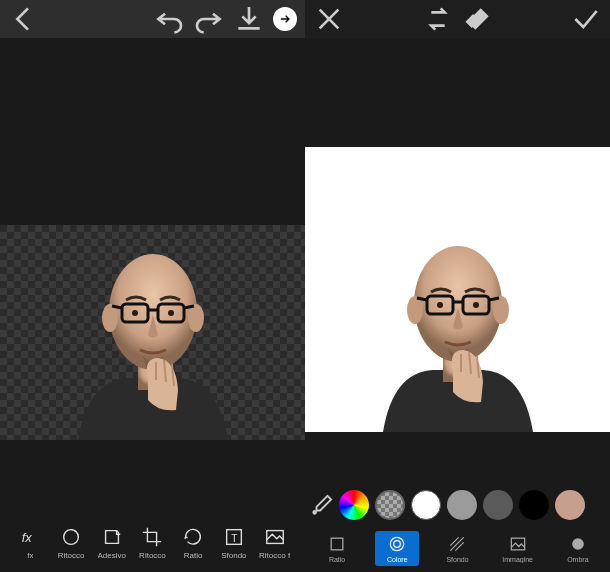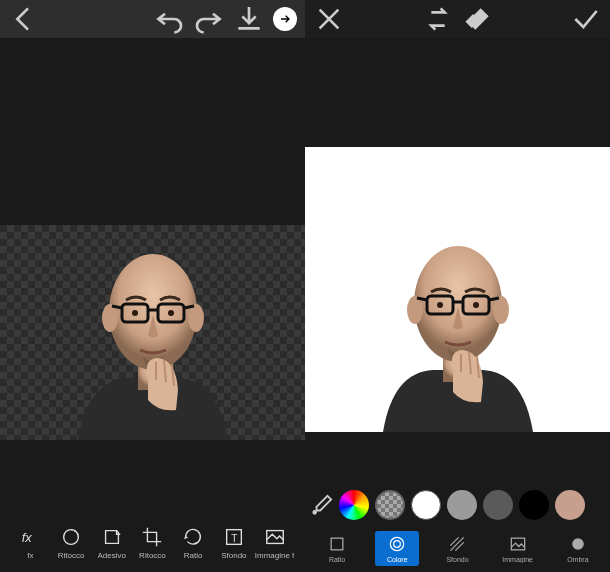--- a/index.html
+++ b/index.html
@@ -316,21 +316,21 @@
           <rect x="4" y="4" width="16" height="16"></rect>
           <text x="9" y="17" font-size="11" fill="#ddd" stroke="none">T</text>
         </svg>
       <span class="tool-label">Sfondo</span>
     </div>
     <div class="tool">
       <svg viewBox="0 0 24 24">
           <rect x="3" y="5" width="18" height="14"></rect>
           <path d="M3 15 L9 9 L14 14 L17 11 L21 15"></path>
         </svg>
-      <span class="tool-label">Immagine f</span>
+      <span class="tool-label">Ritocco f</span>
     </div>
   </div>
 </div>
 
 <div class="panel right">
 
   <div class="topbar right">
     <div class="tb-btn">
       <svg viewBox="0 0 24 24">
           <path d="M5 5 L19 19 M19 5 L5 19"></path>

